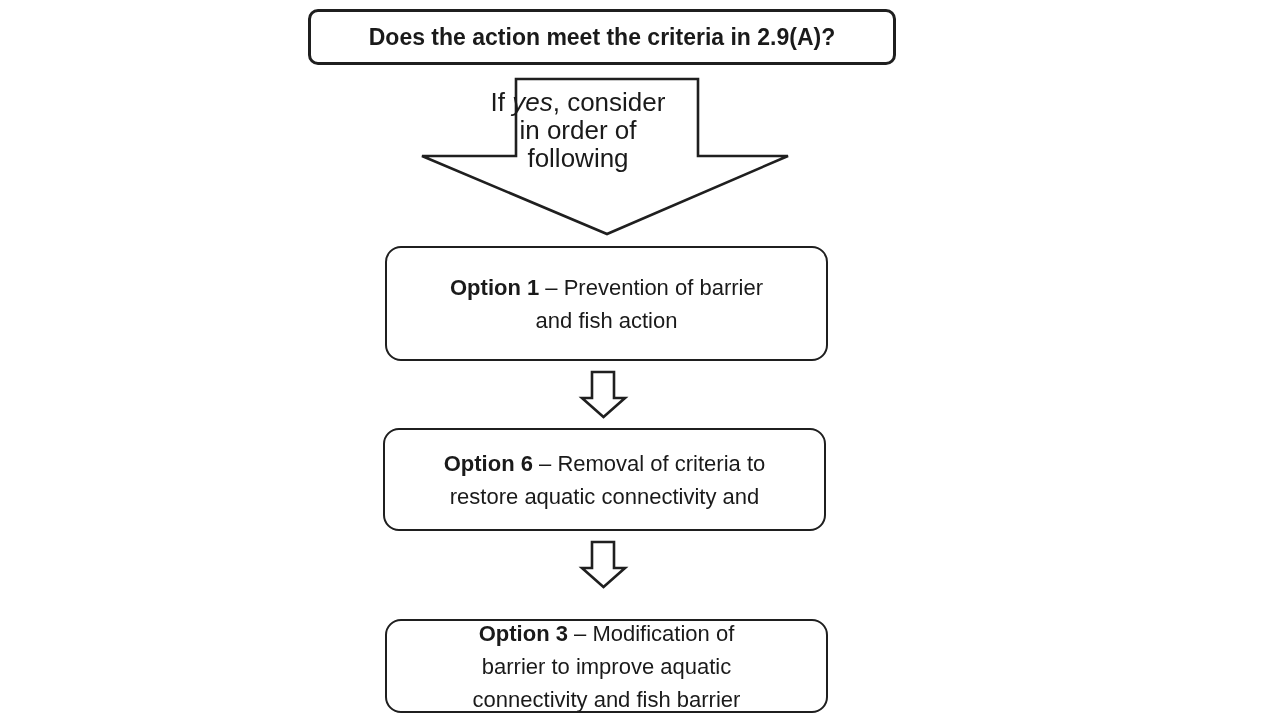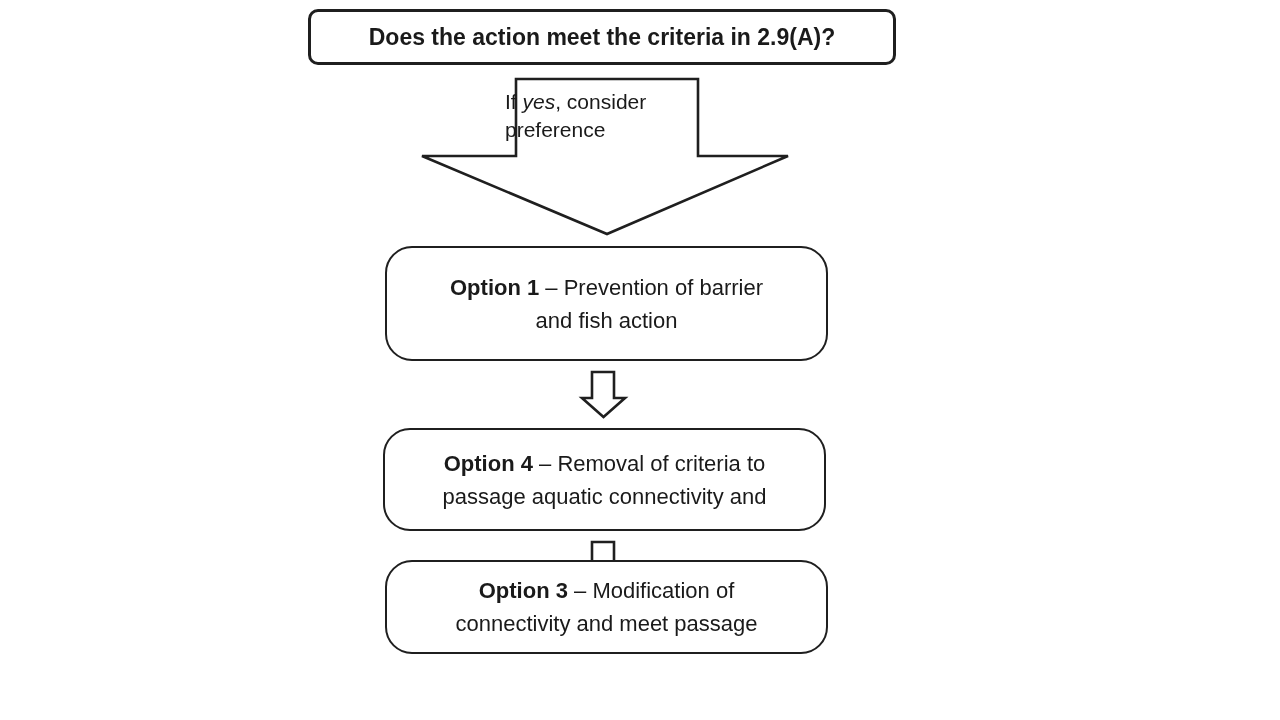--- a/index.html
+++ b/index.html
@@ -31,47 +31,48 @@
     left: 308px;
     top: 9px;
     width: 588px;
     height: 56px;
     border-radius: 10px;
     font-weight: bold;
     font-size: 23px;
   }
   .option-box {
     width: 443px;
-    border-radius: 27px;
+    border-radius: 16px;
     border-width: 2.5px;
     font-size: 22px;
     line-height: 33px;
   }
   #option1 { left: 385px; top: 246px; height: 115px; }
   #option2 { left: 383px; top: 428px; height: 103px; }
-  #option3 { left: 385px; top: 560px; height: 94px; }
+  #option3 { left: 385px; top: 619px; height: 94px; }
   .opt-line strong { font-weight: bold; }
   .big-arrow {
     position: absolute;
     left: 410px;
     top: 70px;
   }
   .big-arrow polygon,
   .small-arrow polygon {
     fill: #ffffff;
     stroke: #1f1f1f;
     stroke-width: 2.6;
     stroke-linejoin: miter;
   }
   .arrow-note {
     position: absolute;
-    left: 505px;
+    left: 478px;
     top: 88px;
     width: 200px;
-    font-size: 21px;
+    text-align: center;
+    font-size: 26px;
     line-height: 28px;
   }
   .arrow-note em { font-style: italic; }
   .small-arrow { position: absolute; }
   #arrow1 { left: 575px; top: 365px; }
   #arrow2 { left: 575px; top: 535px; }
 </style>
 </head>
 <body>
 
@@ -79,39 +80,41 @@
 
   <div class="box title-box">
     <span>Does the action meet the criteria in 2.9(A)?</span>
   </div>
 
   <svg class="big-arrow" width="390" height="175" viewBox="0 0 390 175">
     <polygon points="106,9 288,9 288,86 378,86 197,164 12,86 106,86"></polygon>
   </svg>
   <div class="arrow-note">
     <div class="note-line"><span>If </span><em>yes</em><span>, consider</span></div>
-    <div class="note-line">preference</div>
+    <div class="note-line">in order of</div>
+    <div class="note-line">following</div>
   </div>
 
   <div class="box option-box" id="option1">
     <div class="opt-line"><strong>Option 1</strong><span> – Prevention of barrier</span></div>
     <div class="opt-line">and fish action</div>
   </div>
 
   <svg class="small-arrow" id="arrow1" width="60" height="60" viewBox="0 0 60 60">
     <polygon points="17,7 39,7 39,33 50,33 28.5,52 7,33 17,33"></polygon>
   </svg>
 
   <div class="box option-box" id="option2">
-    <div class="opt-line"><strong>Option 4</strong><span> – Removal of criteria to</span></div>
-    <div class="opt-line">passage aquatic connectivity and</div>
+    <div class="opt-line"><strong>Option 6</strong><span> – Removal of criteria to</span></div>
+    <div class="opt-line">restore aquatic connectivity and</div>
   </div>
 
   <svg class="small-arrow" id="arrow2" width="60" height="60" viewBox="0 0 60 60">
     <polygon points="17,7 39,7 39,33 50,33 28.5,52 7,33 17,33"></polygon>
   </svg>
 
   <div class="box option-box" id="option3">
     <div class="opt-line"><strong>Option 3</strong><span> – Modification of</span></div>
-    <div class="opt-line">connectivity and meet passage</div>
+    <div class="opt-line">barrier to improve aquatic</div>
+    <div class="opt-line">connectivity and fish barrier</div>
   </div>
 
 </div>
 
 </body></html>

